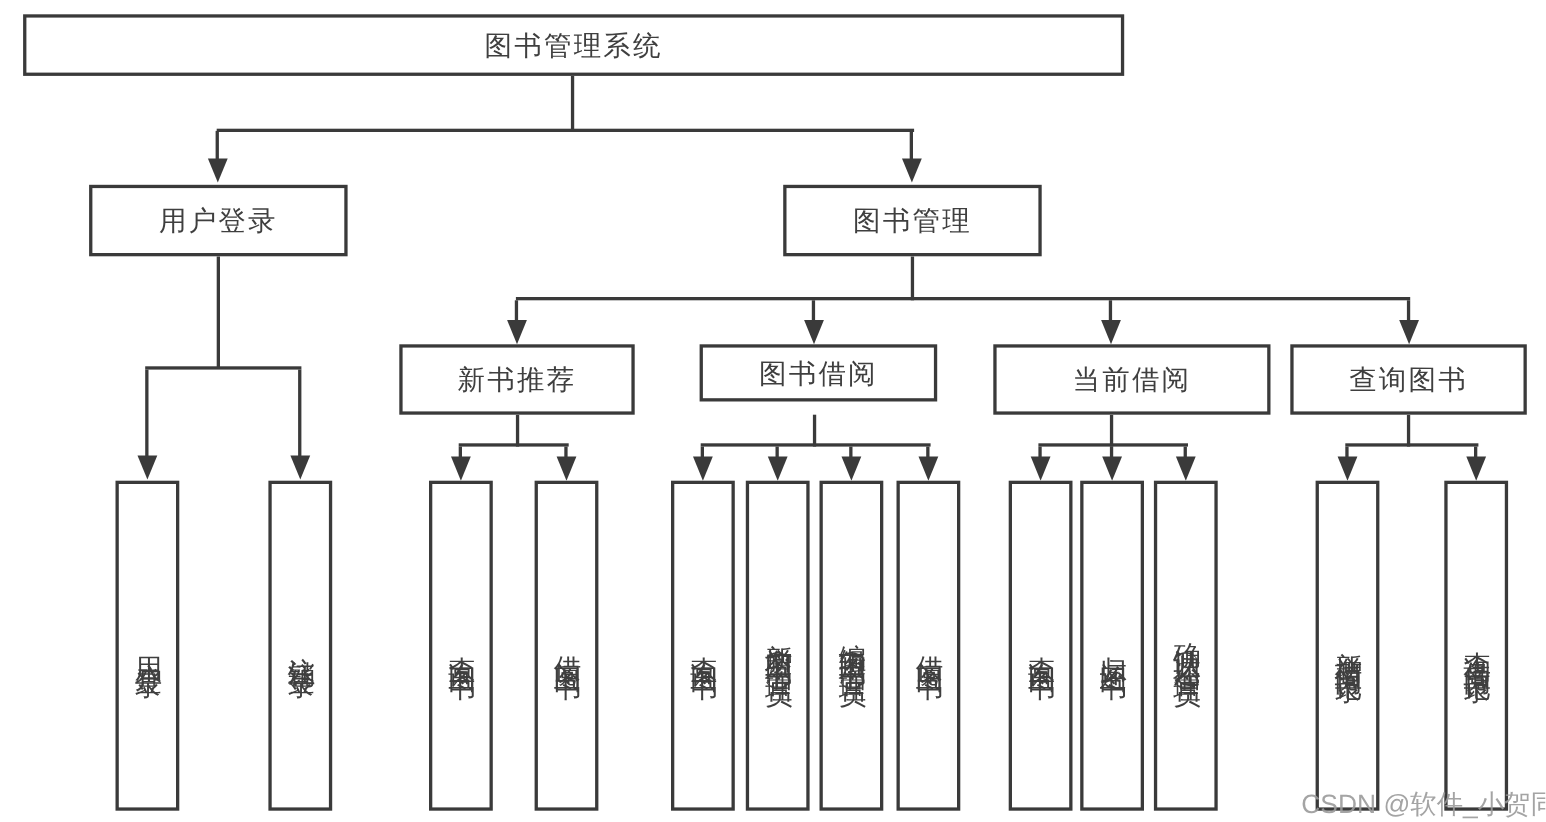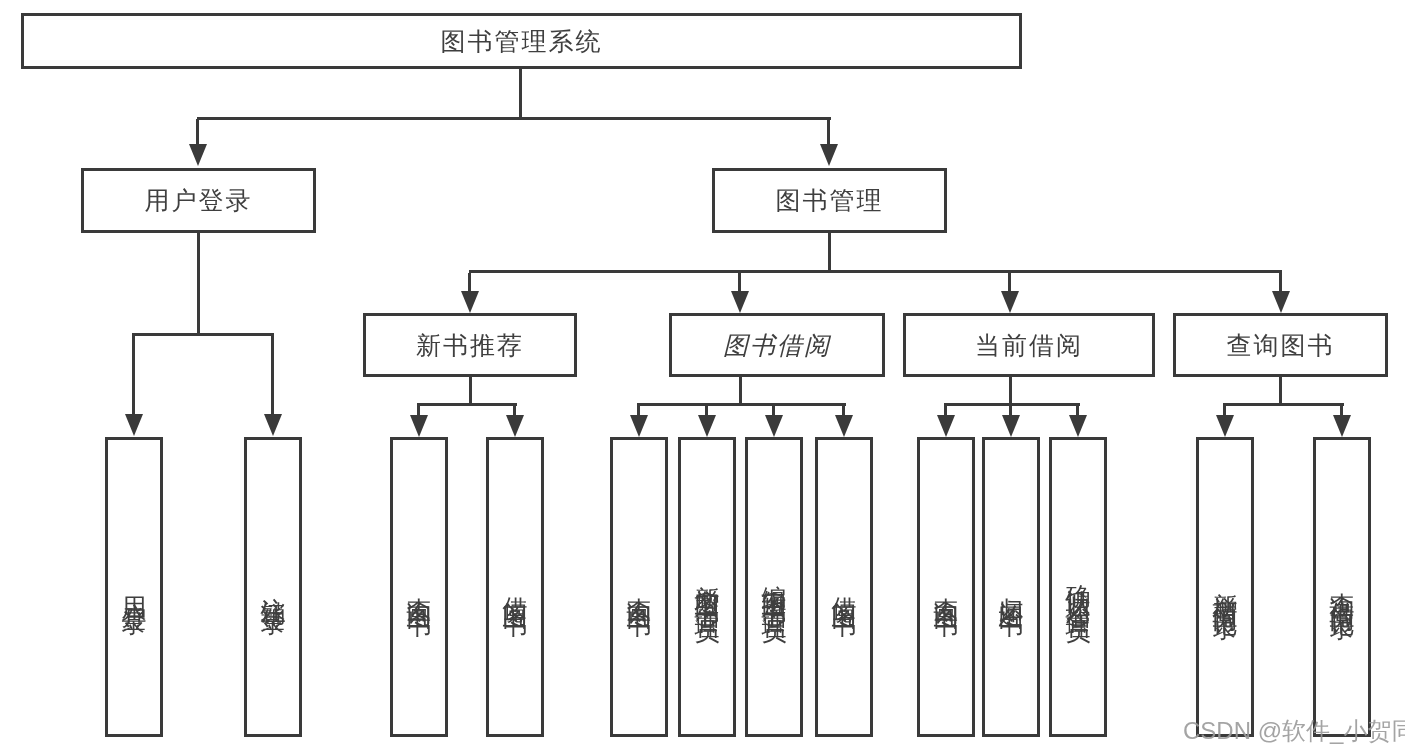--- a/index.html
+++ b/index.html
@@ -99,21 +99,21 @@
   <div class="vline" style="left:828px;top:233px;height:40px;"></div>
   <div class="hline" style="left:469px;top:270px;width:813px;"></div>
   <div class="arrow" style="left:461px;top:273px;height:40px;"></div>
   <div class="arrow" style="left:731px;top:273px;height:40px;"></div>
   <div class="arrow" style="left:1001px;top:273px;height:40px;"></div>
   <div class="arrow" style="left:1272px;top:273px;height:40px;"></div>
 
   <div class="node" style="left:363px;top:313px;width:214px;height:64px;">
     <span>新书推荐</span>
   </div>
-  <div class="node" style="left:669px;top:313px;width:216px;height:64px;font-style:italic;">
+  <div class="node" style="left:636px;top:313px;width:216px;height:52px;">
     <span>图书借阅</span>
   </div>
   <div class="node" style="left:903px;top:313px;width:252px;height:64px;">
     <span>当前借阅</span>
   </div>
   <div class="node" style="left:1173px;top:313px;width:215px;height:64px;">
     <span>查询图书</span>
   </div>
 
   <div class="vline" style="left:469px;top:377px;height:29px;"></div>

